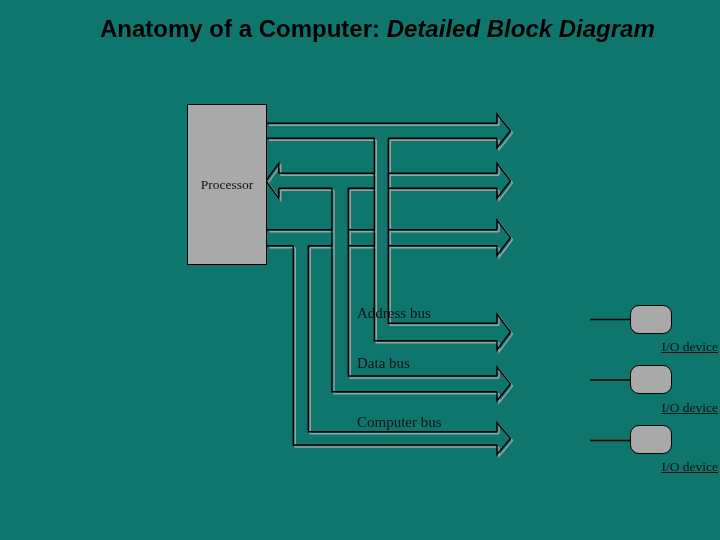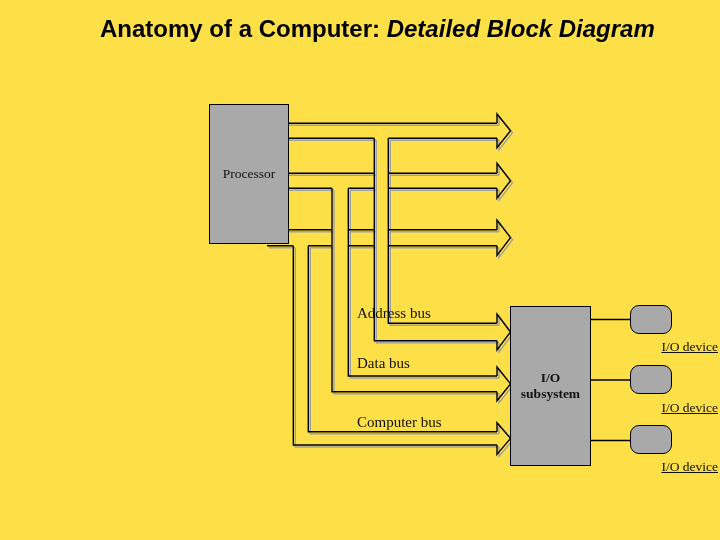--- a/index.html
+++ b/index.html
@@ -1,32 +1,32 @@
 <!DOCTYPE html>
 <html><head>
 <meta charset="utf-8">
 <style>
   html,body{margin:0;padding:0;background:#ffffff;}
   #stage{
-    position:relative;width:720px;height:540px;background:#fde047;
+    position:relative;width:720px;height:540px;background:#0f766e;
     font-family:"Liberation Serif","DejaVu Serif",serif;overflow:hidden;
   }
   #title{
     position:absolute;left:100px;top:15px;white-space:nowrap;
     font-family:"Liberation Sans","DejaVu Sans",sans-serif;
     font-weight:bold;font-size:24px;color:#000;letter-spacing:0px;
   }
   #title .em{font-style:italic;}
   .block{
     position:absolute;box-sizing:border-box;
     background:#a9a9a9;border:1.5px solid #000;
     display:flex;align-items:center;justify-content:center;
     text-align:center;color:#111;font-size:13.5px;
   }
-  #processor{left:187px;top:104px;width:80px;height:140px;margin-left:22px;}
+  #processor{left:187px;top:104px;width:80px;height:161px;}
   #memory{left:510px;top:104px;width:80px;height:161px;}
   #iosub{left:510px;top:306px;width:81px;height:160px;font-weight:bold;line-height:16px;}
   .device{
     position:absolute;box-sizing:border-box;width:42px;height:29px;
     background:#a9a9a9;border:1.5px solid #000;border-radius:9px;
   }
   #dev1{left:630px;top:305px;} #dev2{left:630px;top:365px;} #dev3{left:630px;top:425px;}
   .buslabel{
     position:absolute;font-size:15px;color:#111;white-space:nowrap;
   }
@@ -63,23 +63,20 @@
 
       <path d="M590 319.5 H630 M590 380 H630 M590 440.5 H630"></path>
     </g>
   </svg>
 
   <div id="title"><span>Anatomy of a Computer: </span><span class="em">Detailed Block Diagram</span></div>
 
   <div class="block" id="processor">
     <span>Processor</span>
   </div>
-  <div class="block" id="iosub">
-    <span><span>I/O</span><br><span>subsystem</span></span>
-  </div>
 
   <div class="device" id="dev1"></div>
   <div class="device" id="dev2"></div>
   <div class="device" id="dev3"></div>
 
   <div class="buslabel" id="lbl-address">Address bus</div>
   <div class="buslabel" id="lbl-data">Data bus</div>
   <div class="buslabel" id="lbl-control">Computer bus</div>
 
   <div class="devlabel" id="devlbl1">I/O device</div>

